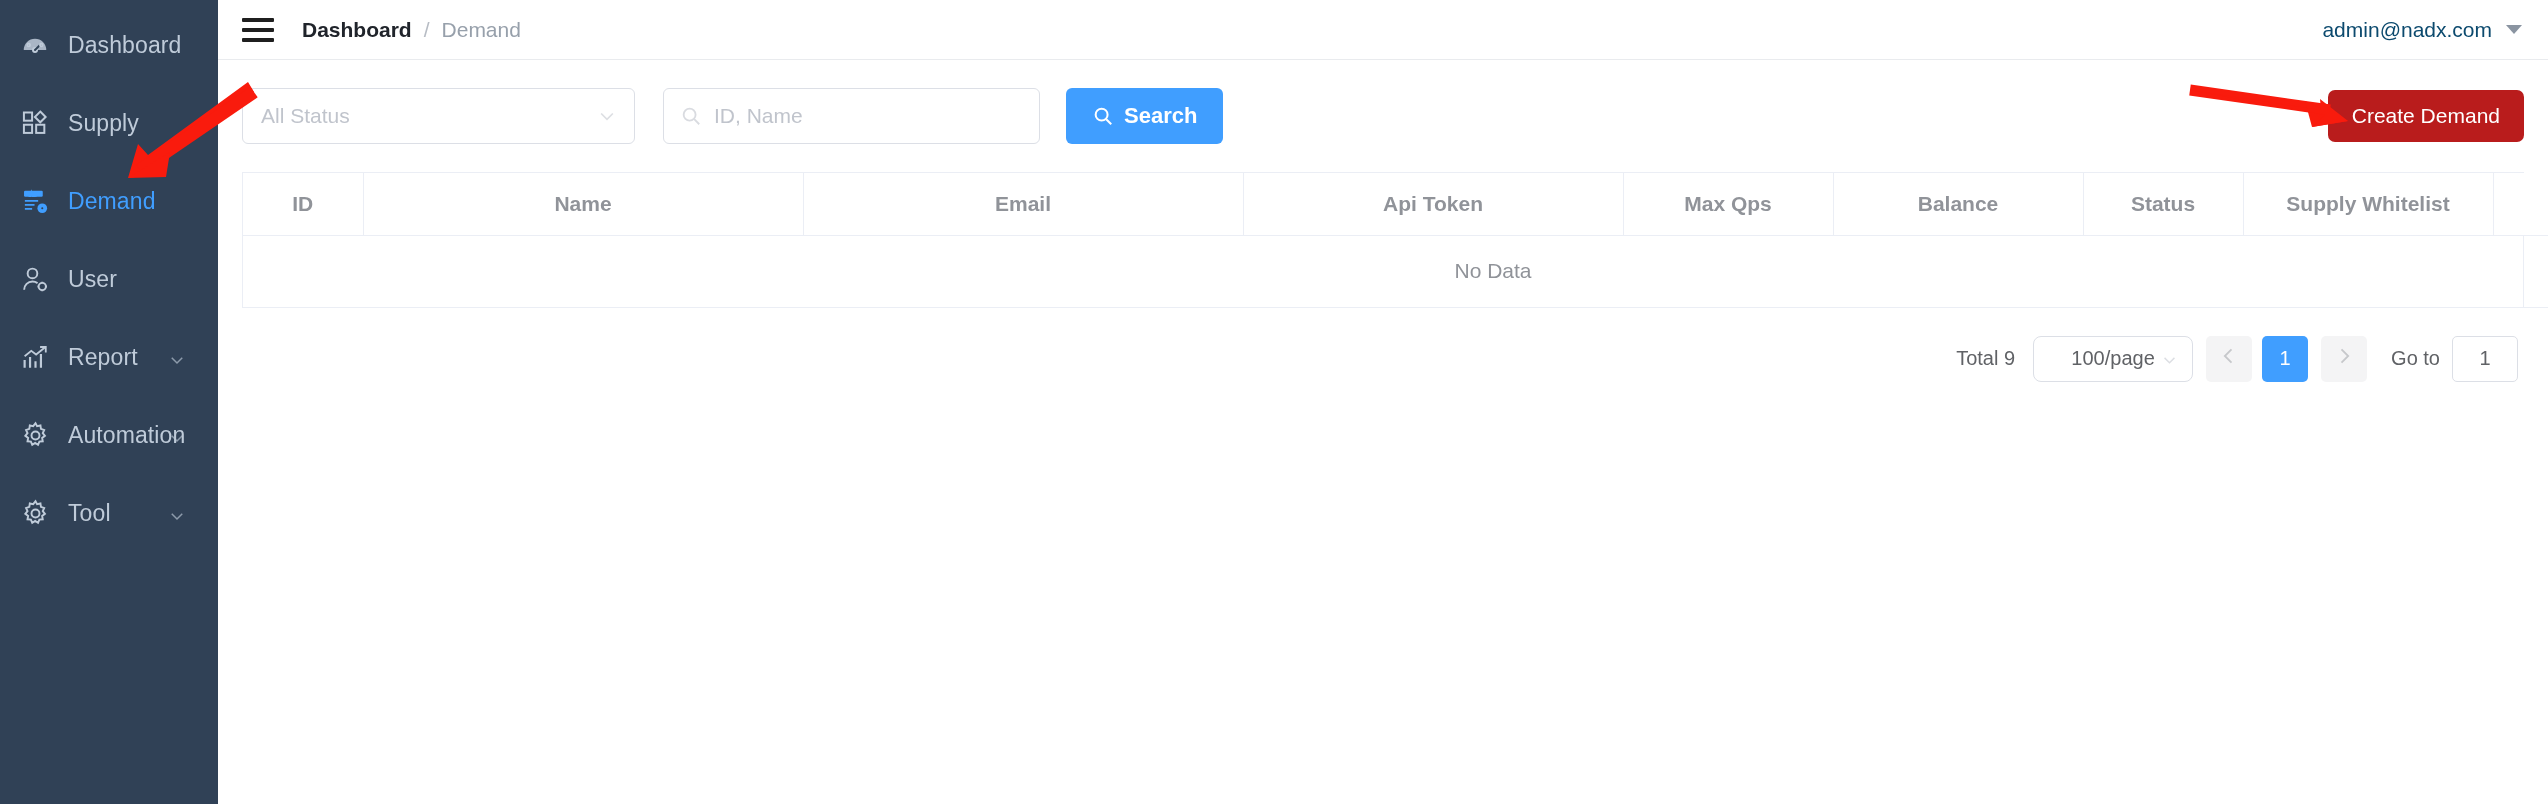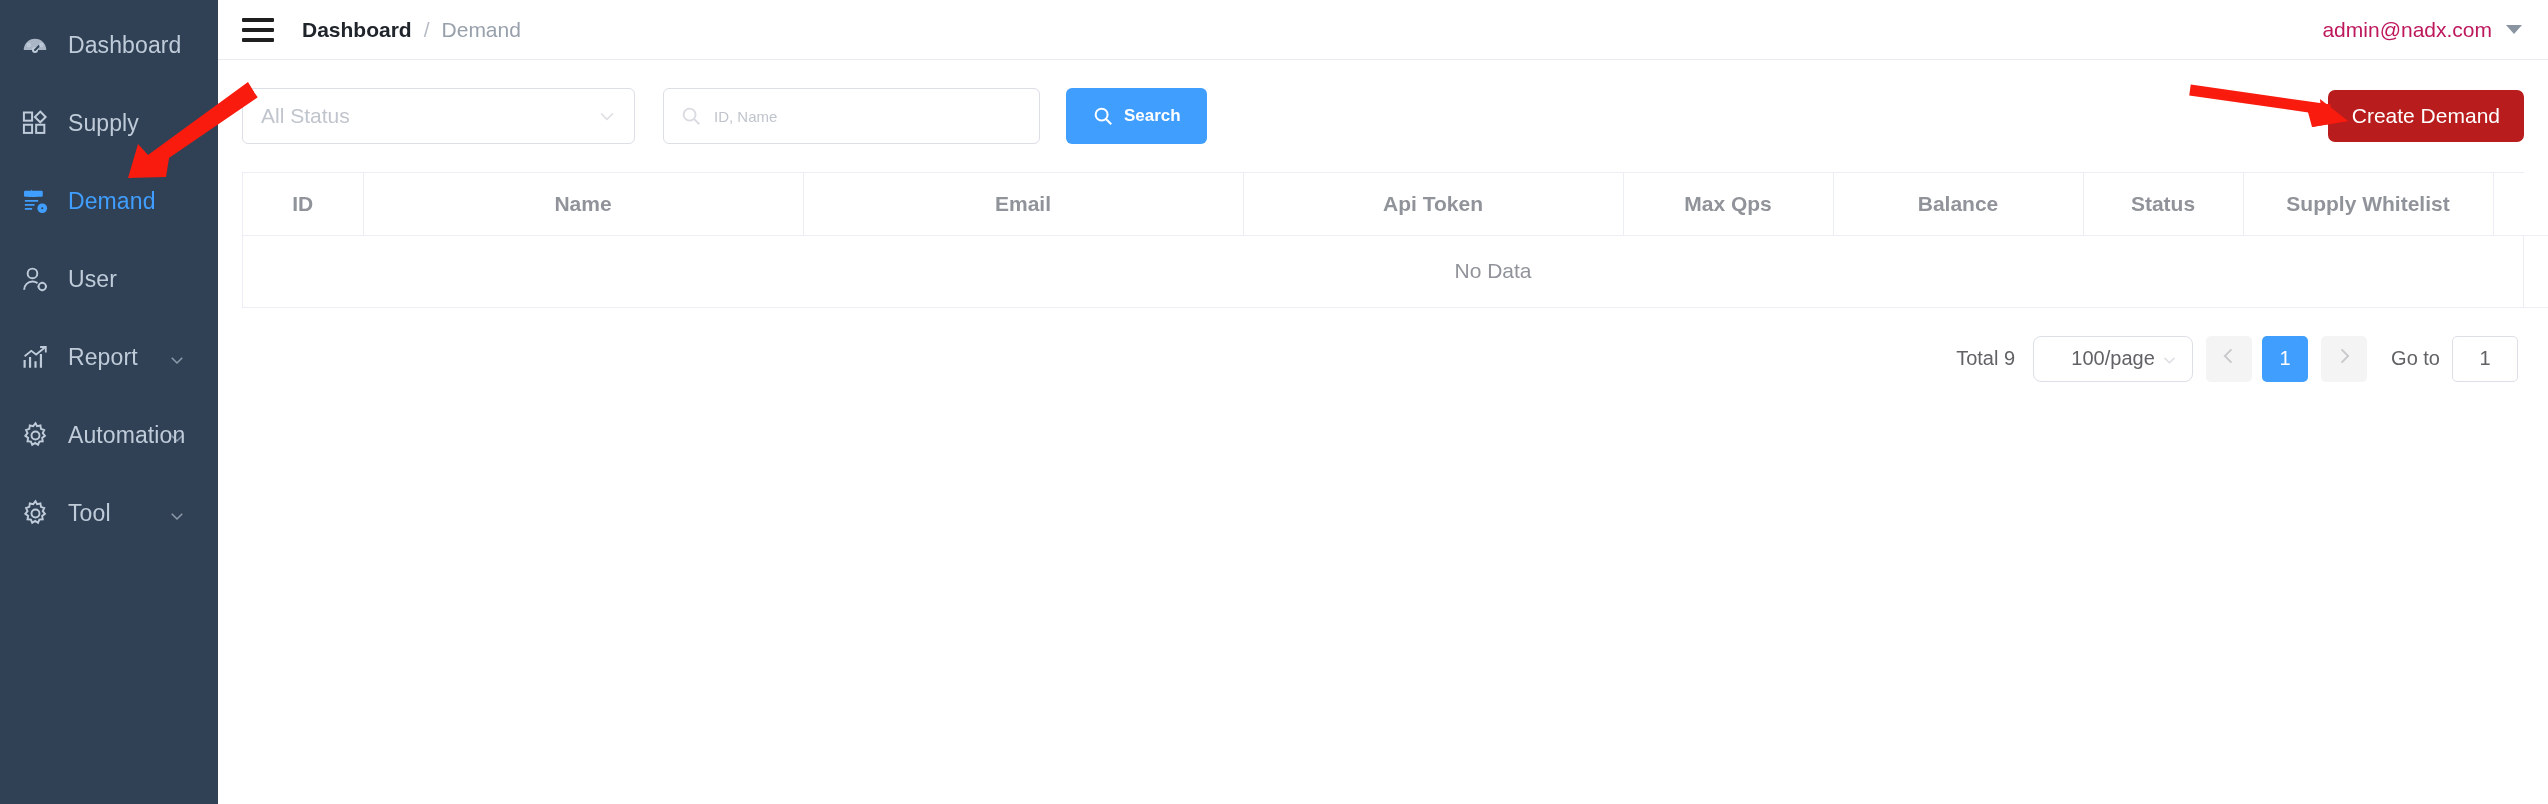--- a/index.html
+++ b/index.html
@@ -84,21 +84,21 @@
     margin-right: 28px;
   }
   .hamburger span {
     display: block; height: 4px; width: 32px; background: #1f1f1f; border-radius: 1px;
   }
   .breadcrumb { display: flex; align-items: center; font-size: 21px; }
   .crumb-root { color: #20242b; font-weight: bold; }
   .crumb-sep { color: #b7bcc4; margin: 0 12px; font-weight: normal; }
   .crumb-cur { color: #97a0ab; }
   .topbar-right { margin-left: auto; display: flex; align-items: center; cursor: pointer; }
-  .user-email { color: #be185d; font-size: 21px; }
+  .user-email { color: #0c4a6e; font-size: 21px; }
   .caret-down {
     width: 0; height: 0; margin-left: 14px;
     border-left: 8px solid transparent;
     border-right: 8px solid transparent;
     border-top: 9px solid #8a94a1;
   }
 
   
   .content { padding: 28px 24px 0 24px; }
   .filter-bar { display: flex; align-items: center; height: 56px; }
@@ -118,30 +118,30 @@
   }
   .search-box {
     width: 377px; height: 56px; margin-left: 28px;
     border: 1px solid #dcdfe6; border-radius: 6px;
     background: #fff;
     display: flex; align-items: center;
     padding: 0 16px;
   }
   .search-box .mag { width: 22px; height: 22px; flex: 0 0 22px; margin-right: 12px; opacity: .6; }
   .search-box input {
-    border: 0; outline: 0; font-size: 15px; color: #606266;
+    border: 0; outline: 0; font-size: 21px; color: #606266;
     font-family: "Liberation Sans", sans-serif;
     width: 100%; background: transparent;
   }
   .search-box input::placeholder { color: #c0c4cc; }
   .btn-primary {
     height: 56px; margin-left: 26px;
     background: #409eff; color: #fff;
     border: 0; border-radius: 6px;
-    font-size: 17px; font-weight: bold;
+    font-size: 22px; font-weight: bold;
     font-family: "Liberation Sans", sans-serif;
     padding: 0 26px;
     display: flex; align-items: center; justify-content: center;
     cursor: pointer;
   }
   .btn-primary .mag { width: 22px; height: 22px; margin-right: 10px; }
   .btn-create {
     margin-left: auto;
     height: 52px;
     background: #b91c1c; color: #fff;

